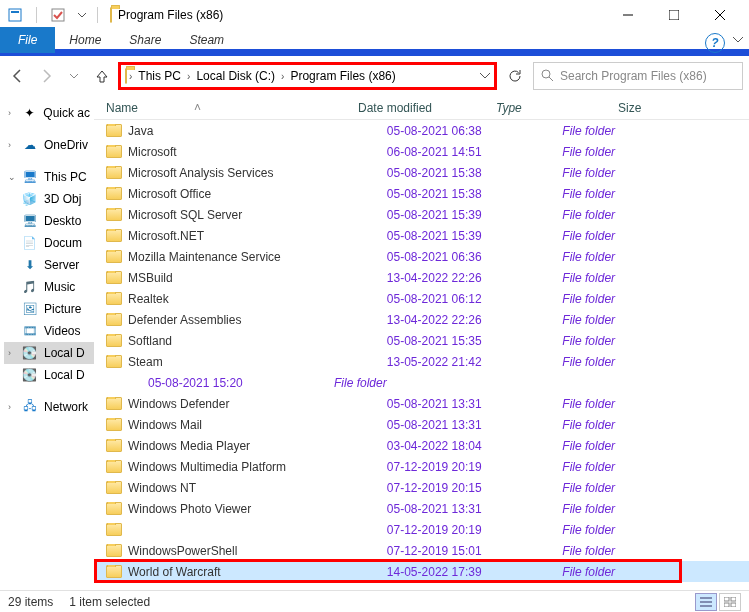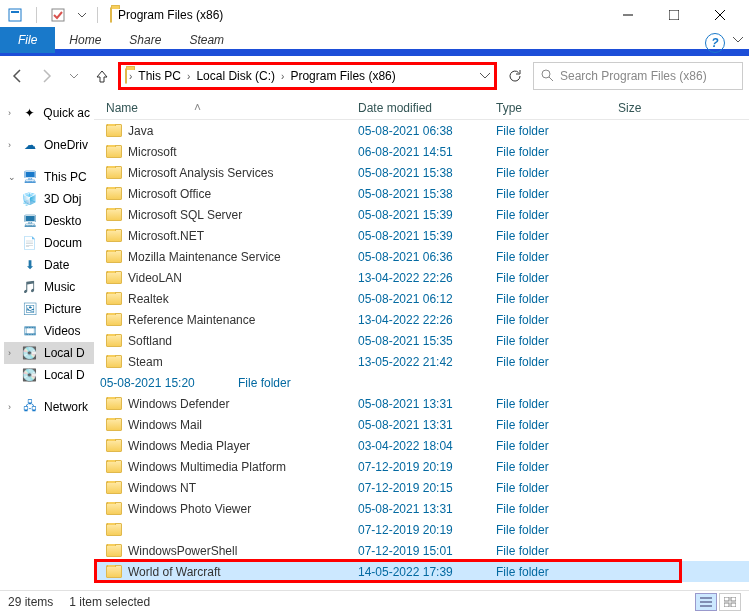--- a/index.html
+++ b/index.html
@@ -39,26 +39,26 @@
 .sidebar .item.selected { background: #d8d8d8; }
 .sidebar .caret { width: 8px; display: inline-block; color: #666; font-size: 9px; }
 .sidebar .sicon { width: 16px; height: 16px; display: inline-flex; align-items: center; justify-content: center; }
 .sidebar .group-gap { height: 10px; }
 
 .filepane { flex: 1; overflow: hidden; position: relative; }
 .colhead { display: flex; height: 24px; align-items: center; border-bottom: 1px solid #e8e8e8; color: #355; padding-left: 6px; }
 .colhead .col { display: flex; align-items: center; gap: 20px; }
 .col-name { width: 258px; padding-left: 6px; }
 .col-date { width: 138px; }
-.col-type { width: 122px; }
+.col-type { width: 122px; font-style: italic; }
 .col-size { width: 80px; }
 .filelist { }
 .row { display: flex; height: 21px; align-items: center; padding-left: 6px; }
 .row .cell { overflow: hidden; text-overflow: ellipsis; white-space: nowrap; color: #333; }
-.row .cell.dim { color: #0369a1; }
+.row .cell.dim { color: #6d28d9; margin-left: 48px; }
 .row.selected { background: #cce8ff; }
 .row .namecell { display: flex; align-items: center; gap: 6px; }
 .row-highlight { position: absolute; border: 3px solid #ff0000; left: 0; width: 588px; height: 24px; pointer-events: none; }
 
 .statusbar { height: 22px; border-top: 1px solid #e1e1e1; display: flex; align-items: center; padding: 0 8px; gap: 16px; color: #333; }
 .statusbar .viewbtns { margin-left: auto; display: flex; gap: 2px; }
 .statusbar .vbtn { width: 22px; height: 18px; border: 1px solid #ccc; display: flex; align-items: center; justify-content: center; }
 .statusbar .vbtn.active { background: #cce8ff; border-color: #99c; }
 
 
@@ -208,21 +208,21 @@
           <span>Deskto</span>
         </div>
         <div class="item">
           <span class="caret"></span>
           <span class="sicon" style="color:#27a">📄</span>
           <span>Docum</span>
         </div>
         <div class="item">
           <span class="caret"></span>
           <span class="sicon" style="color:#27a">⬇</span>
-          <span>Date</span>
+          <span>Server</span>
         </div>
         <div class="item">
           <span class="caret"></span>
           <span class="sicon" style="color:#27a">🎵</span>
           <span>Music</span>
         </div>
         <div class="item">
           <span class="caret"></span>
           <span class="sicon" style="color:#27a">🖼</span>
           <span>Picture</span>
@@ -321,39 +321,39 @@
             <span class="folder-icon"></span>
             <span>Mozilla Maintenance Service</span>
           </div>
           <div class="cell col-date dim">05-08-2021 06:36</div>
           <div class="cell col-type dim">File folder</div>
           <div class="cell col-size"></div>
         </div>
         <div class="row">
           <div class="cell col-name namecell">
             <span class="folder-icon"></span>
-            <span>VideoLAN</span>
+            <span>MSBuild</span>
           </div>
           <div class="cell col-date dim">13-04-2022 22:26</div>
           <div class="cell col-type dim">File folder</div>
           <div class="cell col-size"></div>
         </div>
         <div class="row">
           <div class="cell col-name namecell">
             <span class="folder-icon"></span>
             <span>Realtek</span>
           </div>
           <div class="cell col-date dim">05-08-2021 06:12</div>
           <div class="cell col-type dim">File folder</div>
           <div class="cell col-size"></div>
         </div>
         <div class="row">
           <div class="cell col-name namecell">
             <span class="folder-icon"></span>
-            <span>Reference Maintenance</span>
+            <span>Defender Assemblies</span>
           </div>
           <div class="cell col-date dim">13-04-2022 22:26</div>
           <div class="cell col-type dim">File folder</div>
           <div class="cell col-size"></div>
         </div>
         <div class="row">
           <div class="cell col-name namecell">
             <span class="folder-icon"></span>
             <span>Softland</span>
           </div>

